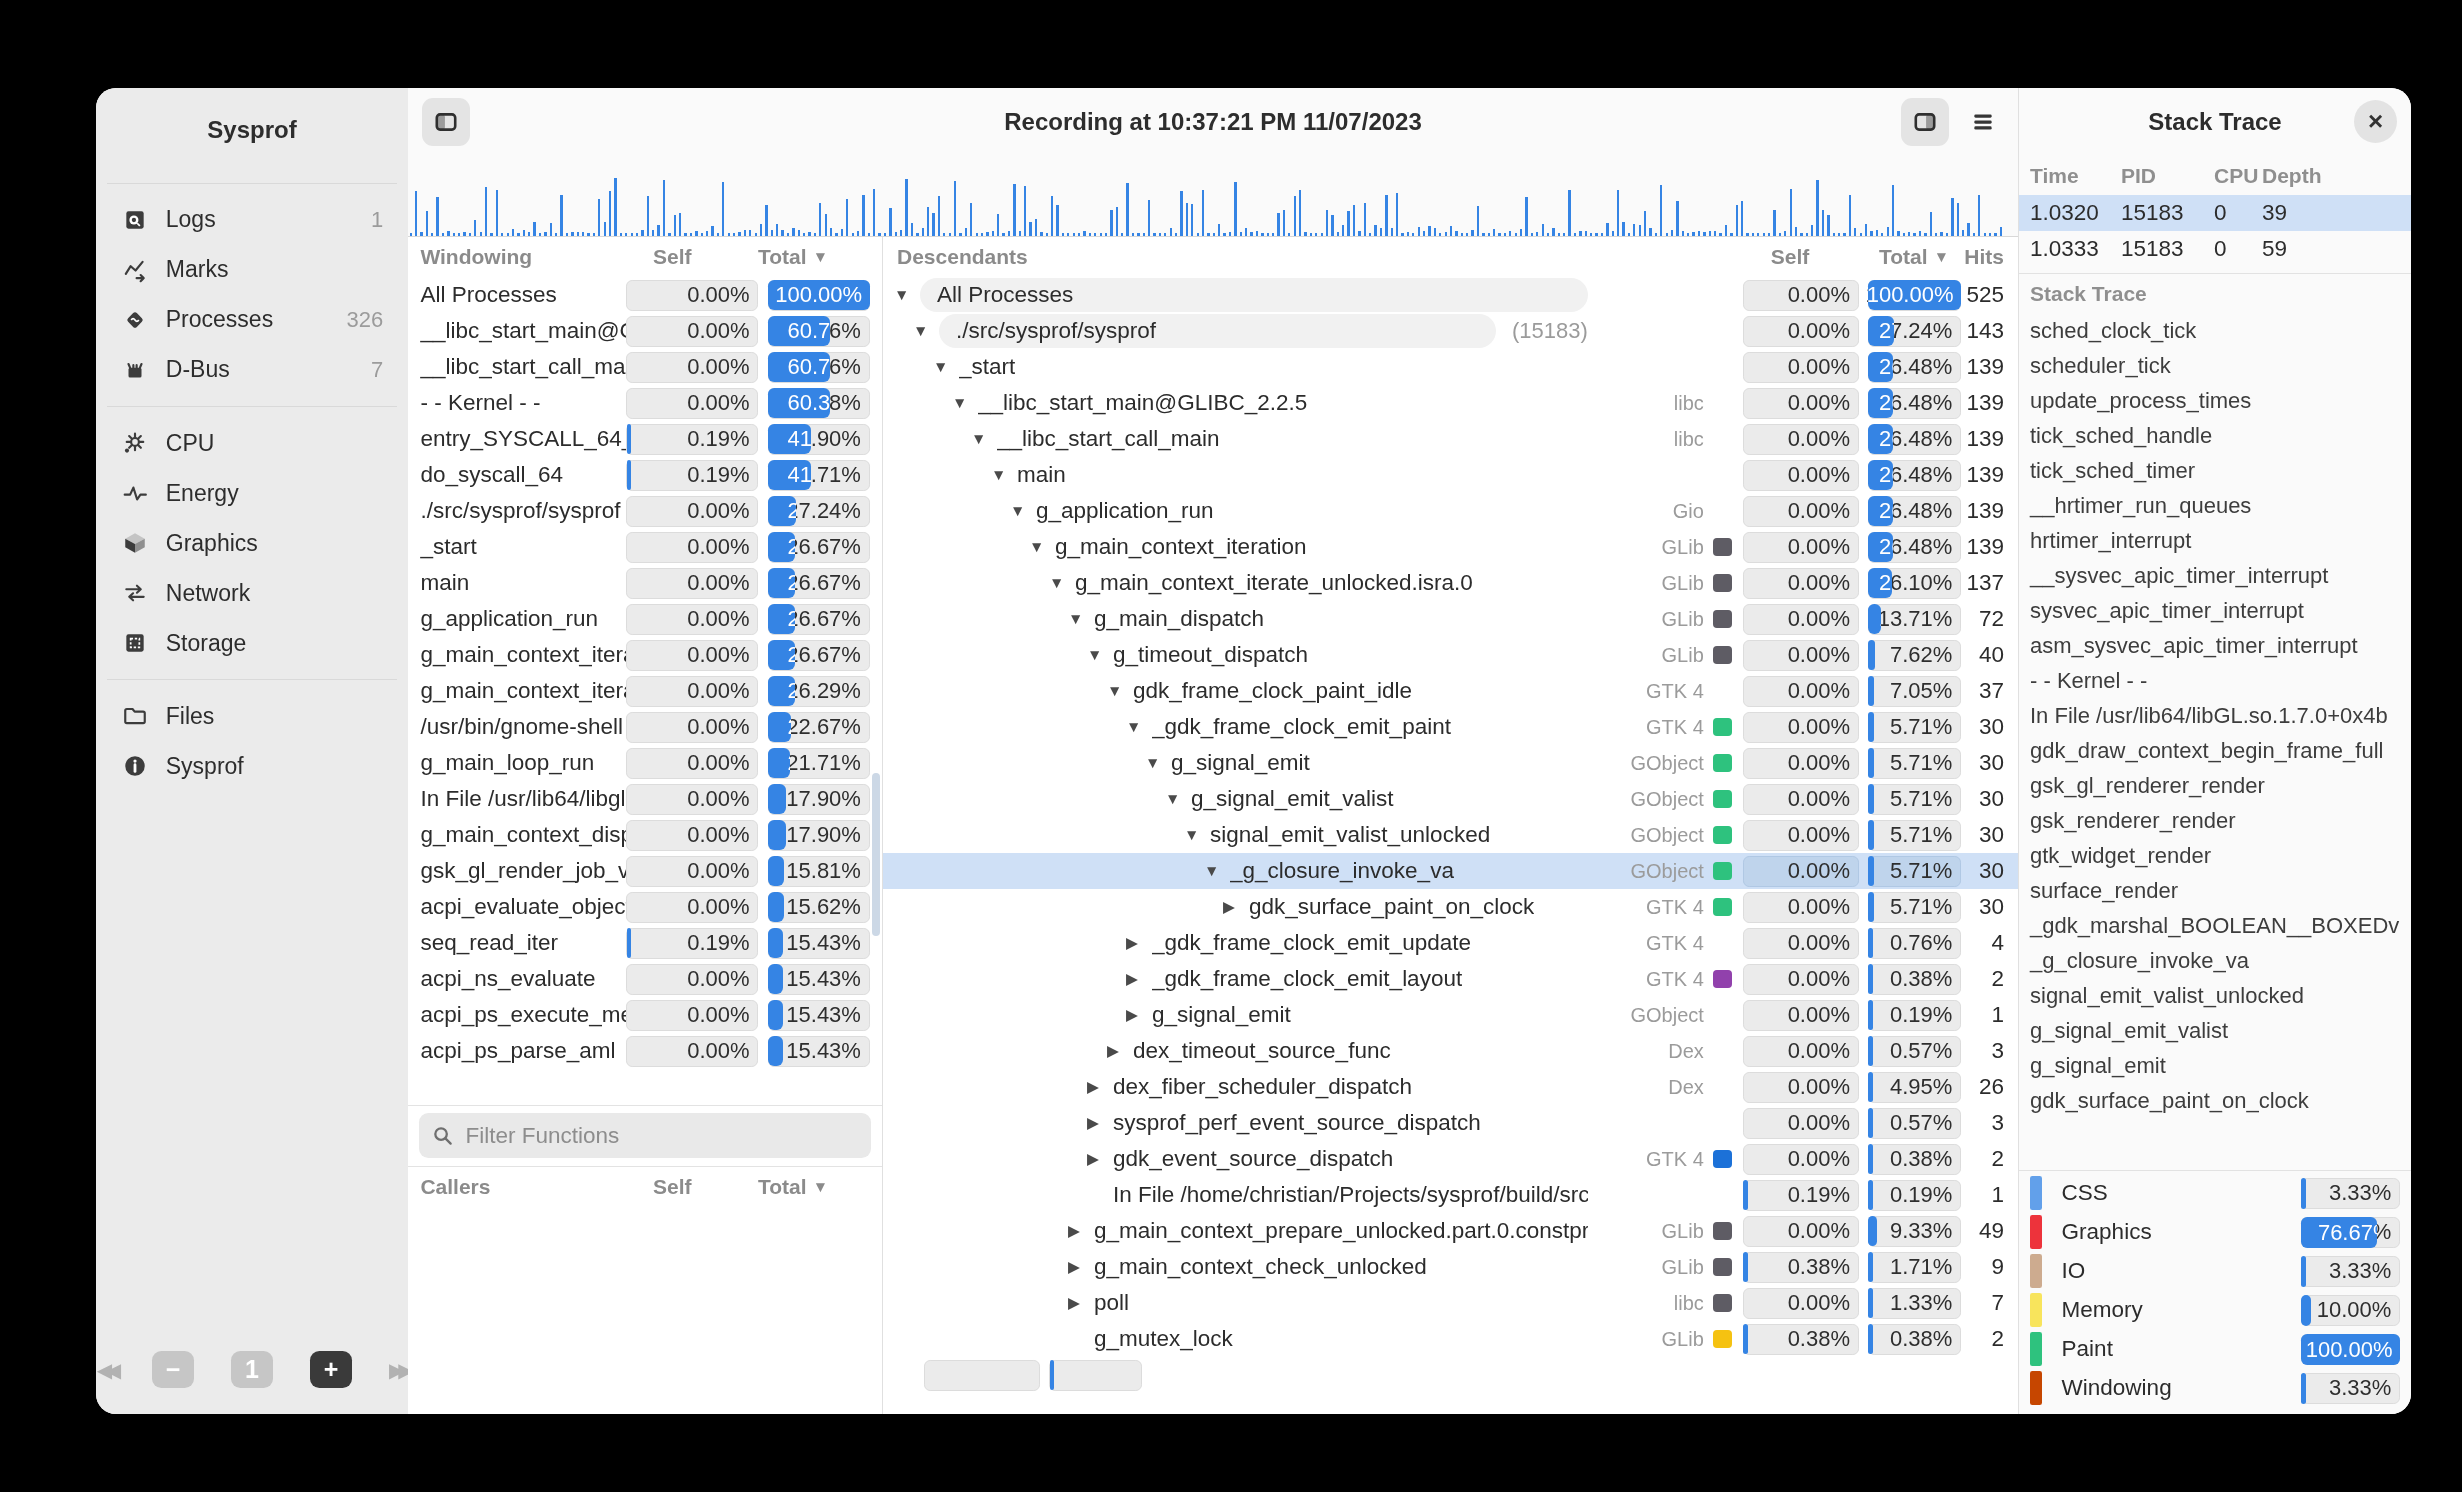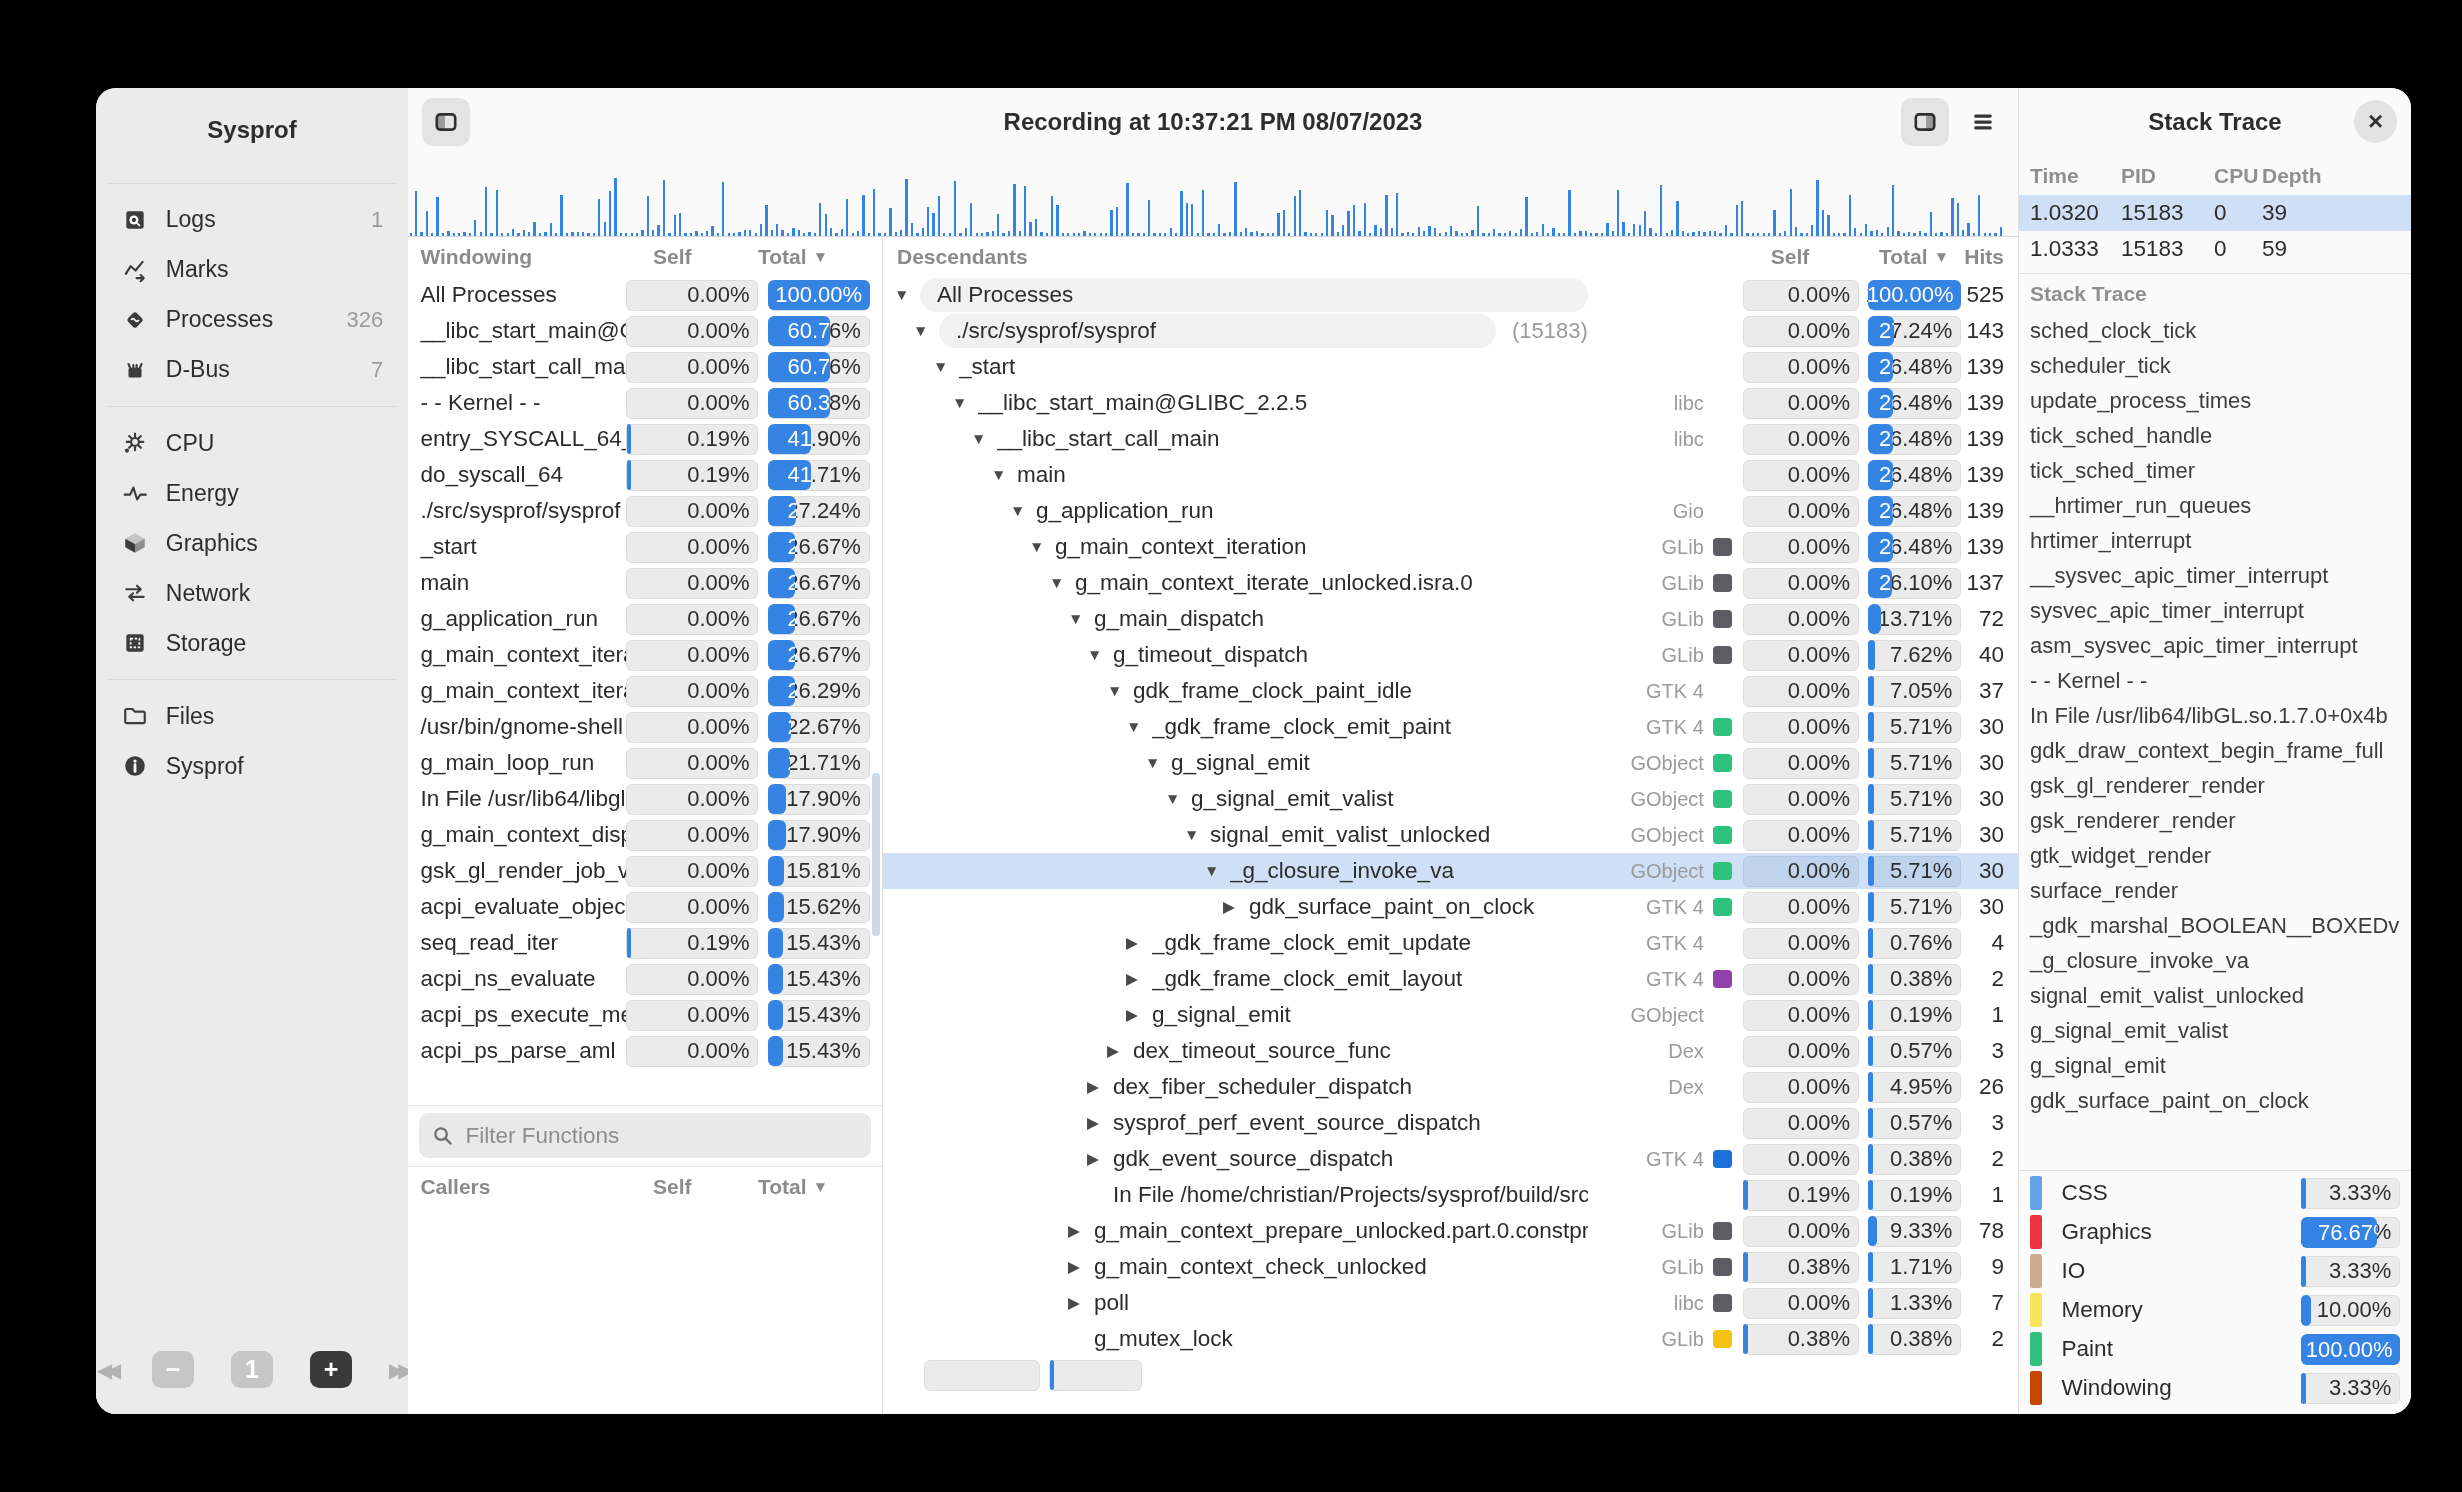--- a/index.html
+++ b/index.html
@@ -239,21 +239,21 @@
   </div>
 
   <div class="main">
     <div class="topbar">
       <div class="tb-btn">
         <svg viewBox="0 0 24 24">
             <rect x="3.5" y="5" width="7.5" height="14" rx="2.5" fill="#9b9b9b"></rect>
             <rect x="3.5" y="5" width="17" height="14" rx="3" fill="none" stroke="#2f2f2f" stroke-width="2.4"></rect>
           </svg>
       </div>
-      <div class="tb-title">Recording at 10:37:21 PM 08/07/2023</div>
+      <div class="tb-title">Recording at 10:37:21 PM 11/07/2023</div>
       <div class="tb-right">
         <div class="tb-btn">
           <svg viewBox="0 0 24 24">
               <rect x="13" y="5" width="7.5" height="14" rx="2.5" fill="#9b9b9b"></rect>
               <rect x="3.5" y="5" width="17" height="14" rx="3" fill="none" stroke="#2f2f2f" stroke-width="2.4"></rect>
             </svg>
         </div>
         <div class="tb-menu">
           <svg viewBox="0 0 24 24">
               <rect x="4" y="5" width="16" height="3" rx="1.2" fill="#363636"></rect>
@@ -1438,21 +1438,21 @@
               <span class="dchip" style="background: rgb(94, 92, 100);"></span>
               <span class="pill dself" style="--pw: 116px;">
                 <span class="ptxt">0.00%</span>
               </span>
               <span class="pill dtotal" style="--pw: 93px;">
                 <span class="ptxt">9.33%</span>
                 <span class="pfill" style="width: 8.5px;">
                   <span class="pinner" style="width: 93px;"></span>
                 </span>
               </span>
-              <span class="dhits">78</span>
+              <span class="dhits">49</span>
             </div>
             <div class="drow">
               <span class="dindent" style="width: 185px;"></span>
               <span class="dexp">▶</span>
               <span class="dname">
                 <span class="nametxt">g_main_context_check_unlocked</span>
               </span>
               <span class="dlib">GLib</span>
               <span class="dchip" style="background: rgb(94, 92, 100);"></span>
               <span class="pill dself" style="--pw: 116px;">

